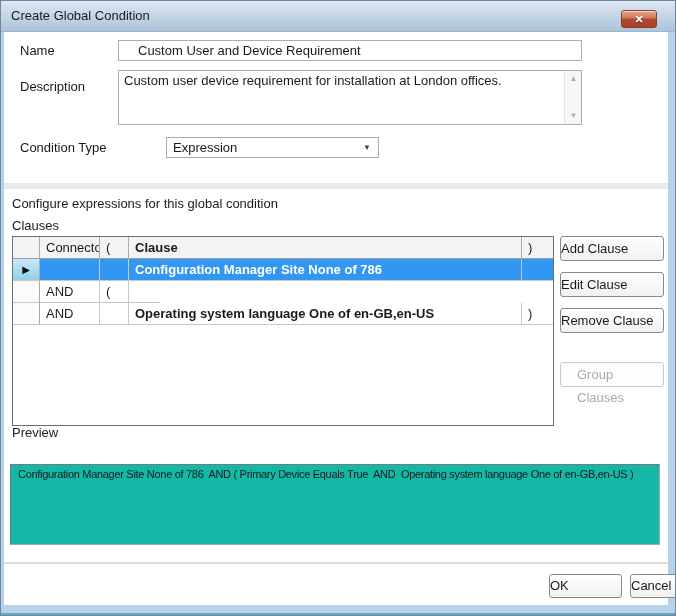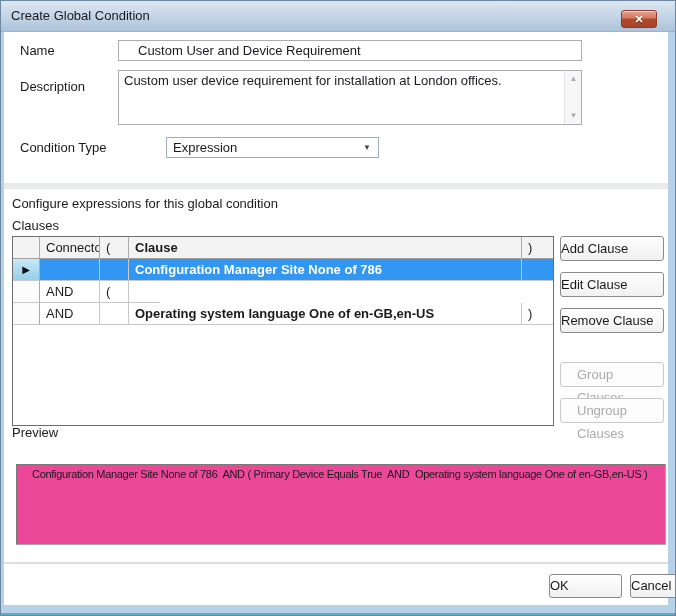--- a/index.html
+++ b/index.html
@@ -101,24 +101,24 @@
     background:linear-gradient(180deg,#FEFEFE 0%,#F1F1F1 100%);
     font-family:"Liberation Sans", sans-serif; font-size:13px; color:#1a1a1a;
     cursor:pointer;
   }
   .btn.side { left:559px; width:104px; height:25px; line-height:23px; }
   .btn.disabled { border-color:#C9C9C9; color:#AAAAAA; background:#FDFDFD; cursor:default;padding-left:16px; }
   .btn.foot { width:73px; height:24px; line-height:22px; top:573px;margin-left:40px; }
   
   .previewbox {
     position:absolute; left:9px; top:463px; width:650px; height:81px;
-    background:#ec4899;
+    background:#14b8a6;
     border:1px solid #A8A8A8; border-top-color:#7A7A7A; border-left-color:#7A7A7A;
-    padding:3px 15px;
-    font-size:11px; letter-spacing:-0.3px; white-space:pre; overflow:hidden;margin-left:6px;
+    padding:3px 7px;
+    font-size:11px; letter-spacing:-0.3px; white-space:pre; overflow:hidden;
   }
 </style>
 </head>
 <body>
 
 <div class="window">
 
   <div class="titlebar">
     <div class="title">Create Global Condition</div>
     <div class="close-btn"><span>✕</span></div>
@@ -176,21 +176,20 @@
       <div class="g-cell c-open"></div>
       <div class="g-cell c-clause">Operating system language One of en-GB,en-US</div>
       <div class="g-cell c-close">)</div>
     </div>
   </div>
 
   <div class="btn side" style="top:235px;">Add Clause</div>
   <div class="btn side" style="top:271px;">Edit Clause</div>
   <div class="btn side" style="top:307px;">Remove Clause</div>
   <div class="btn side disabled" style="top:361px;">Group Clauses</div>
-  <div class="btn side disabled" style="top:397px;">Ungroup Clauses</div>
 
   <div class="lbl" style="left:11px; top:424px;">Preview</div>
   <div class="previewbox">Configuration Manager Site None of 786  AND ( Primary Device Equals True  AND  Operating system language One of en-GB,en-US )</div>
 
   <div class="divider" style="left:3px; top:561px; width:664px; height:2px; background:#DCDEE0;"></div>
 
   <div class="btn foot" style="left:508px;">OK</div>
   <div class="btn foot" style="left:589px;">Cancel</div>
 
   <div class="bottom-accent"></div>

